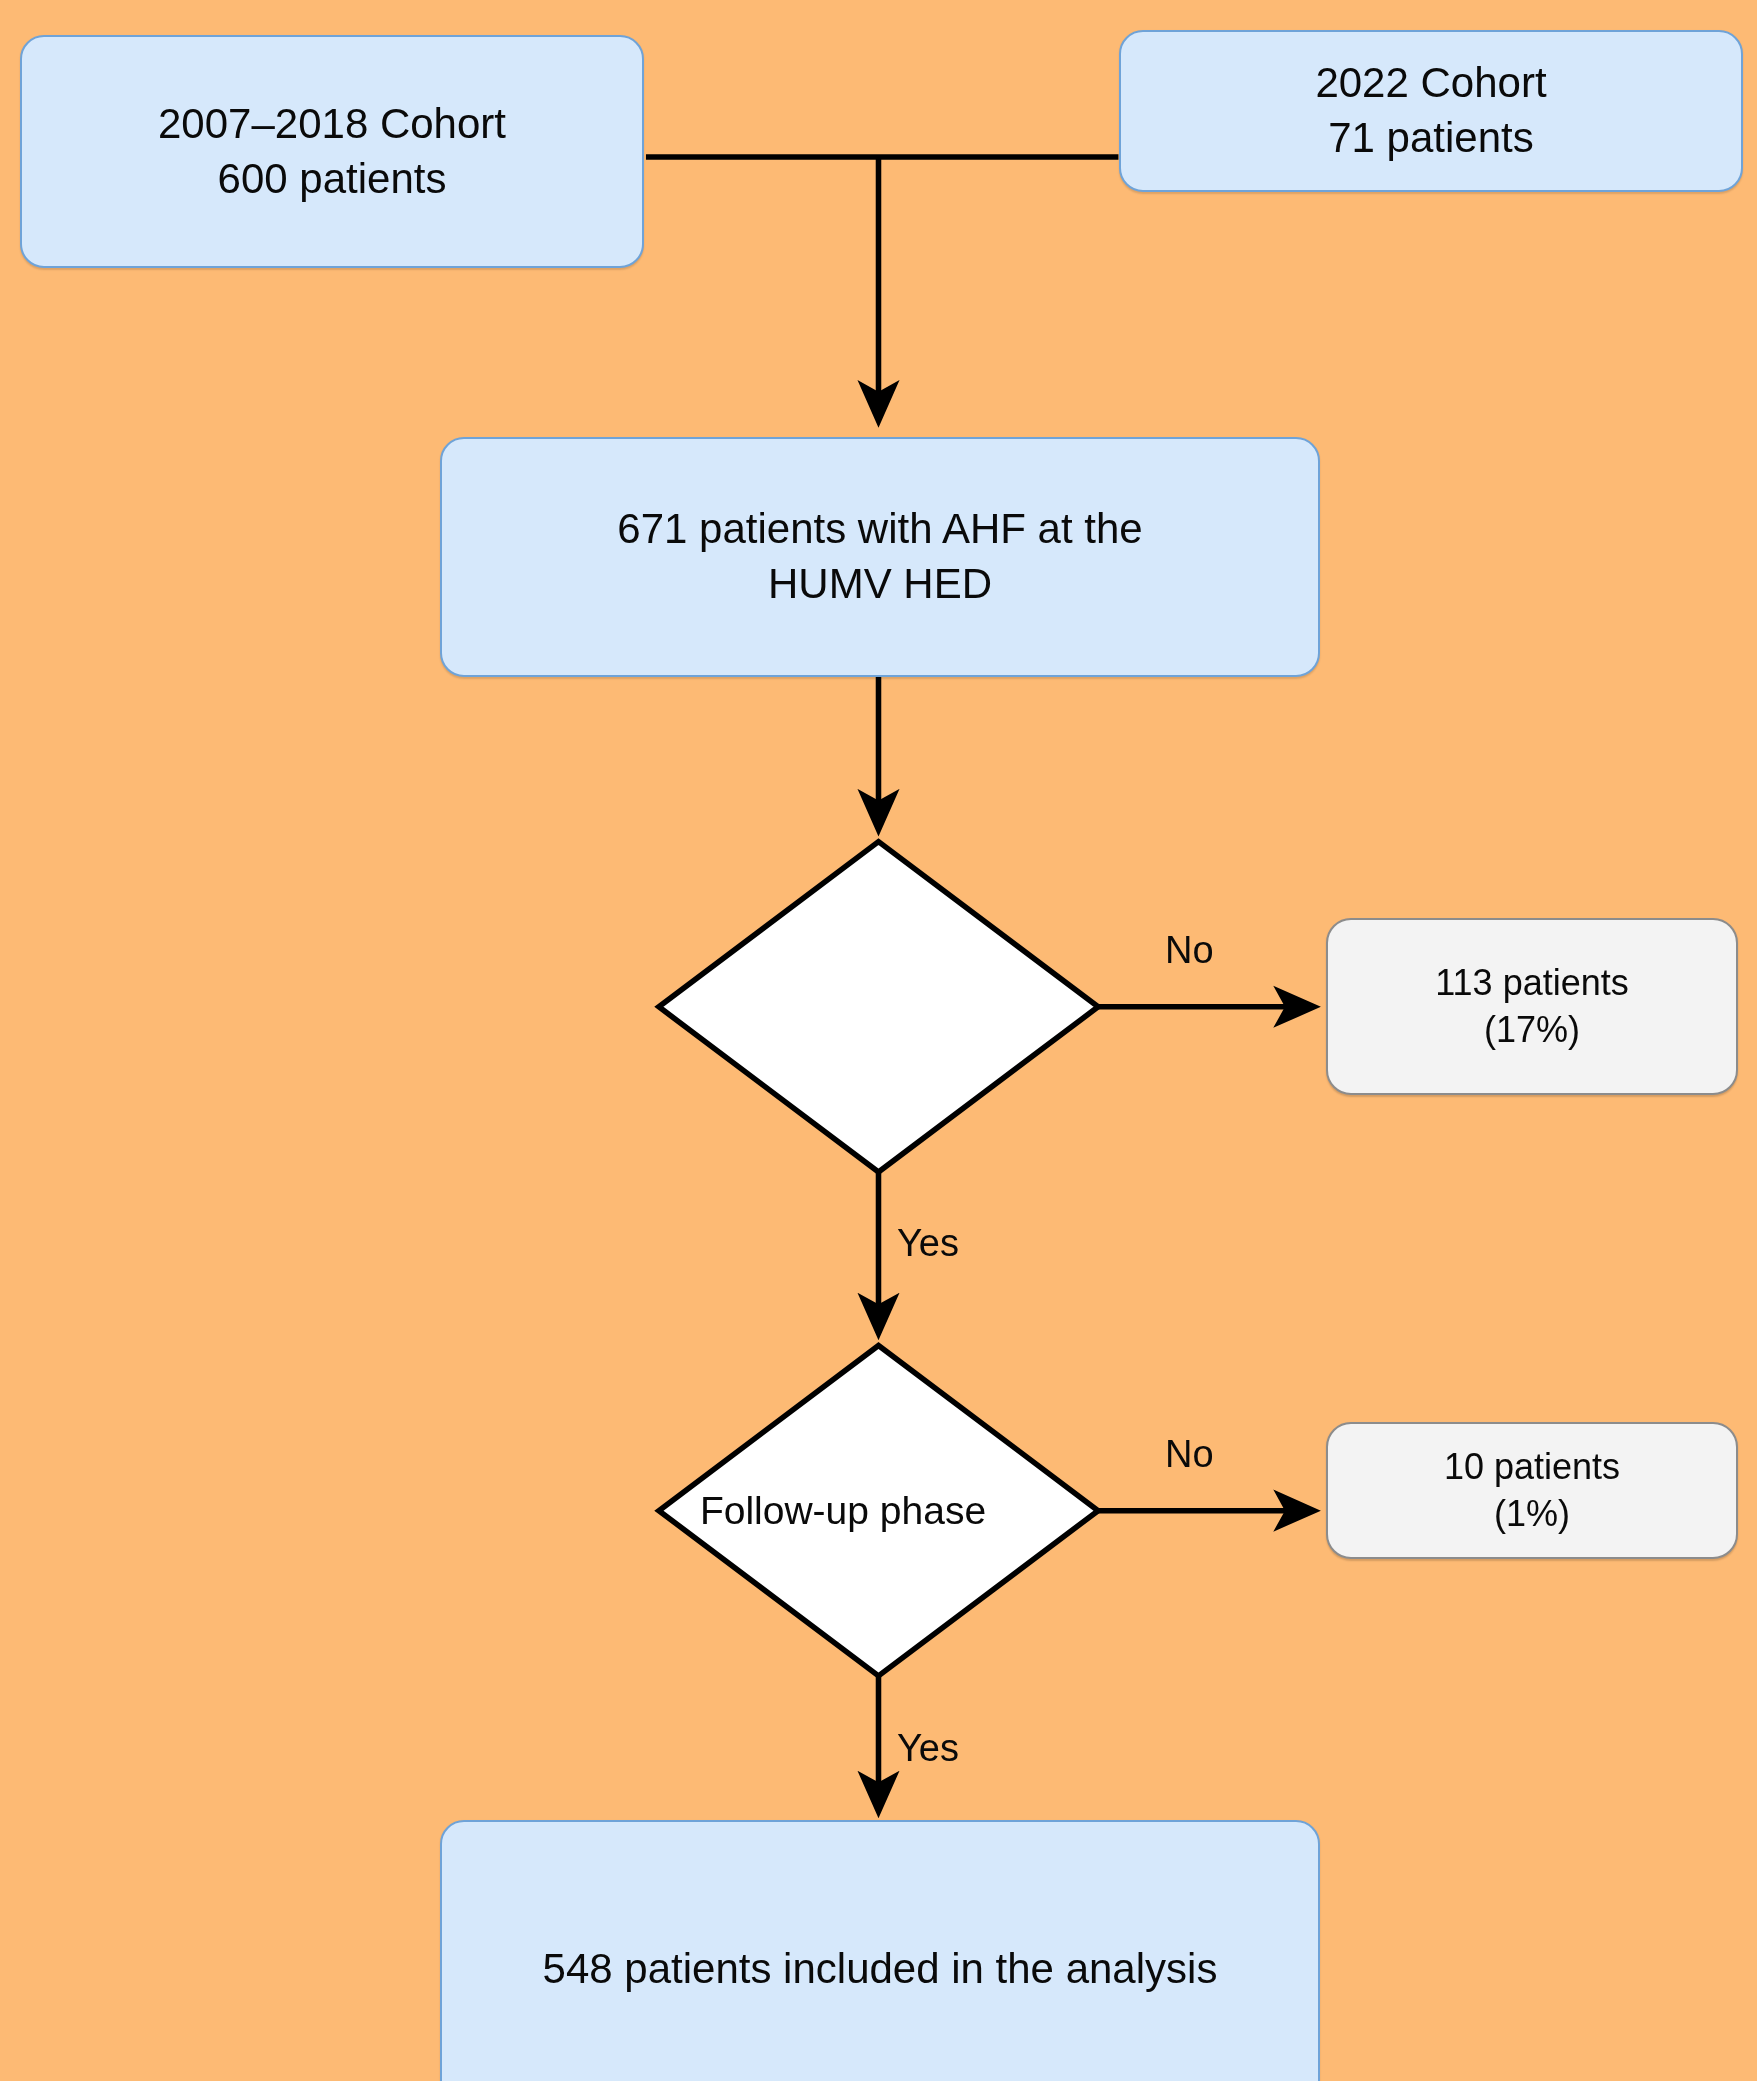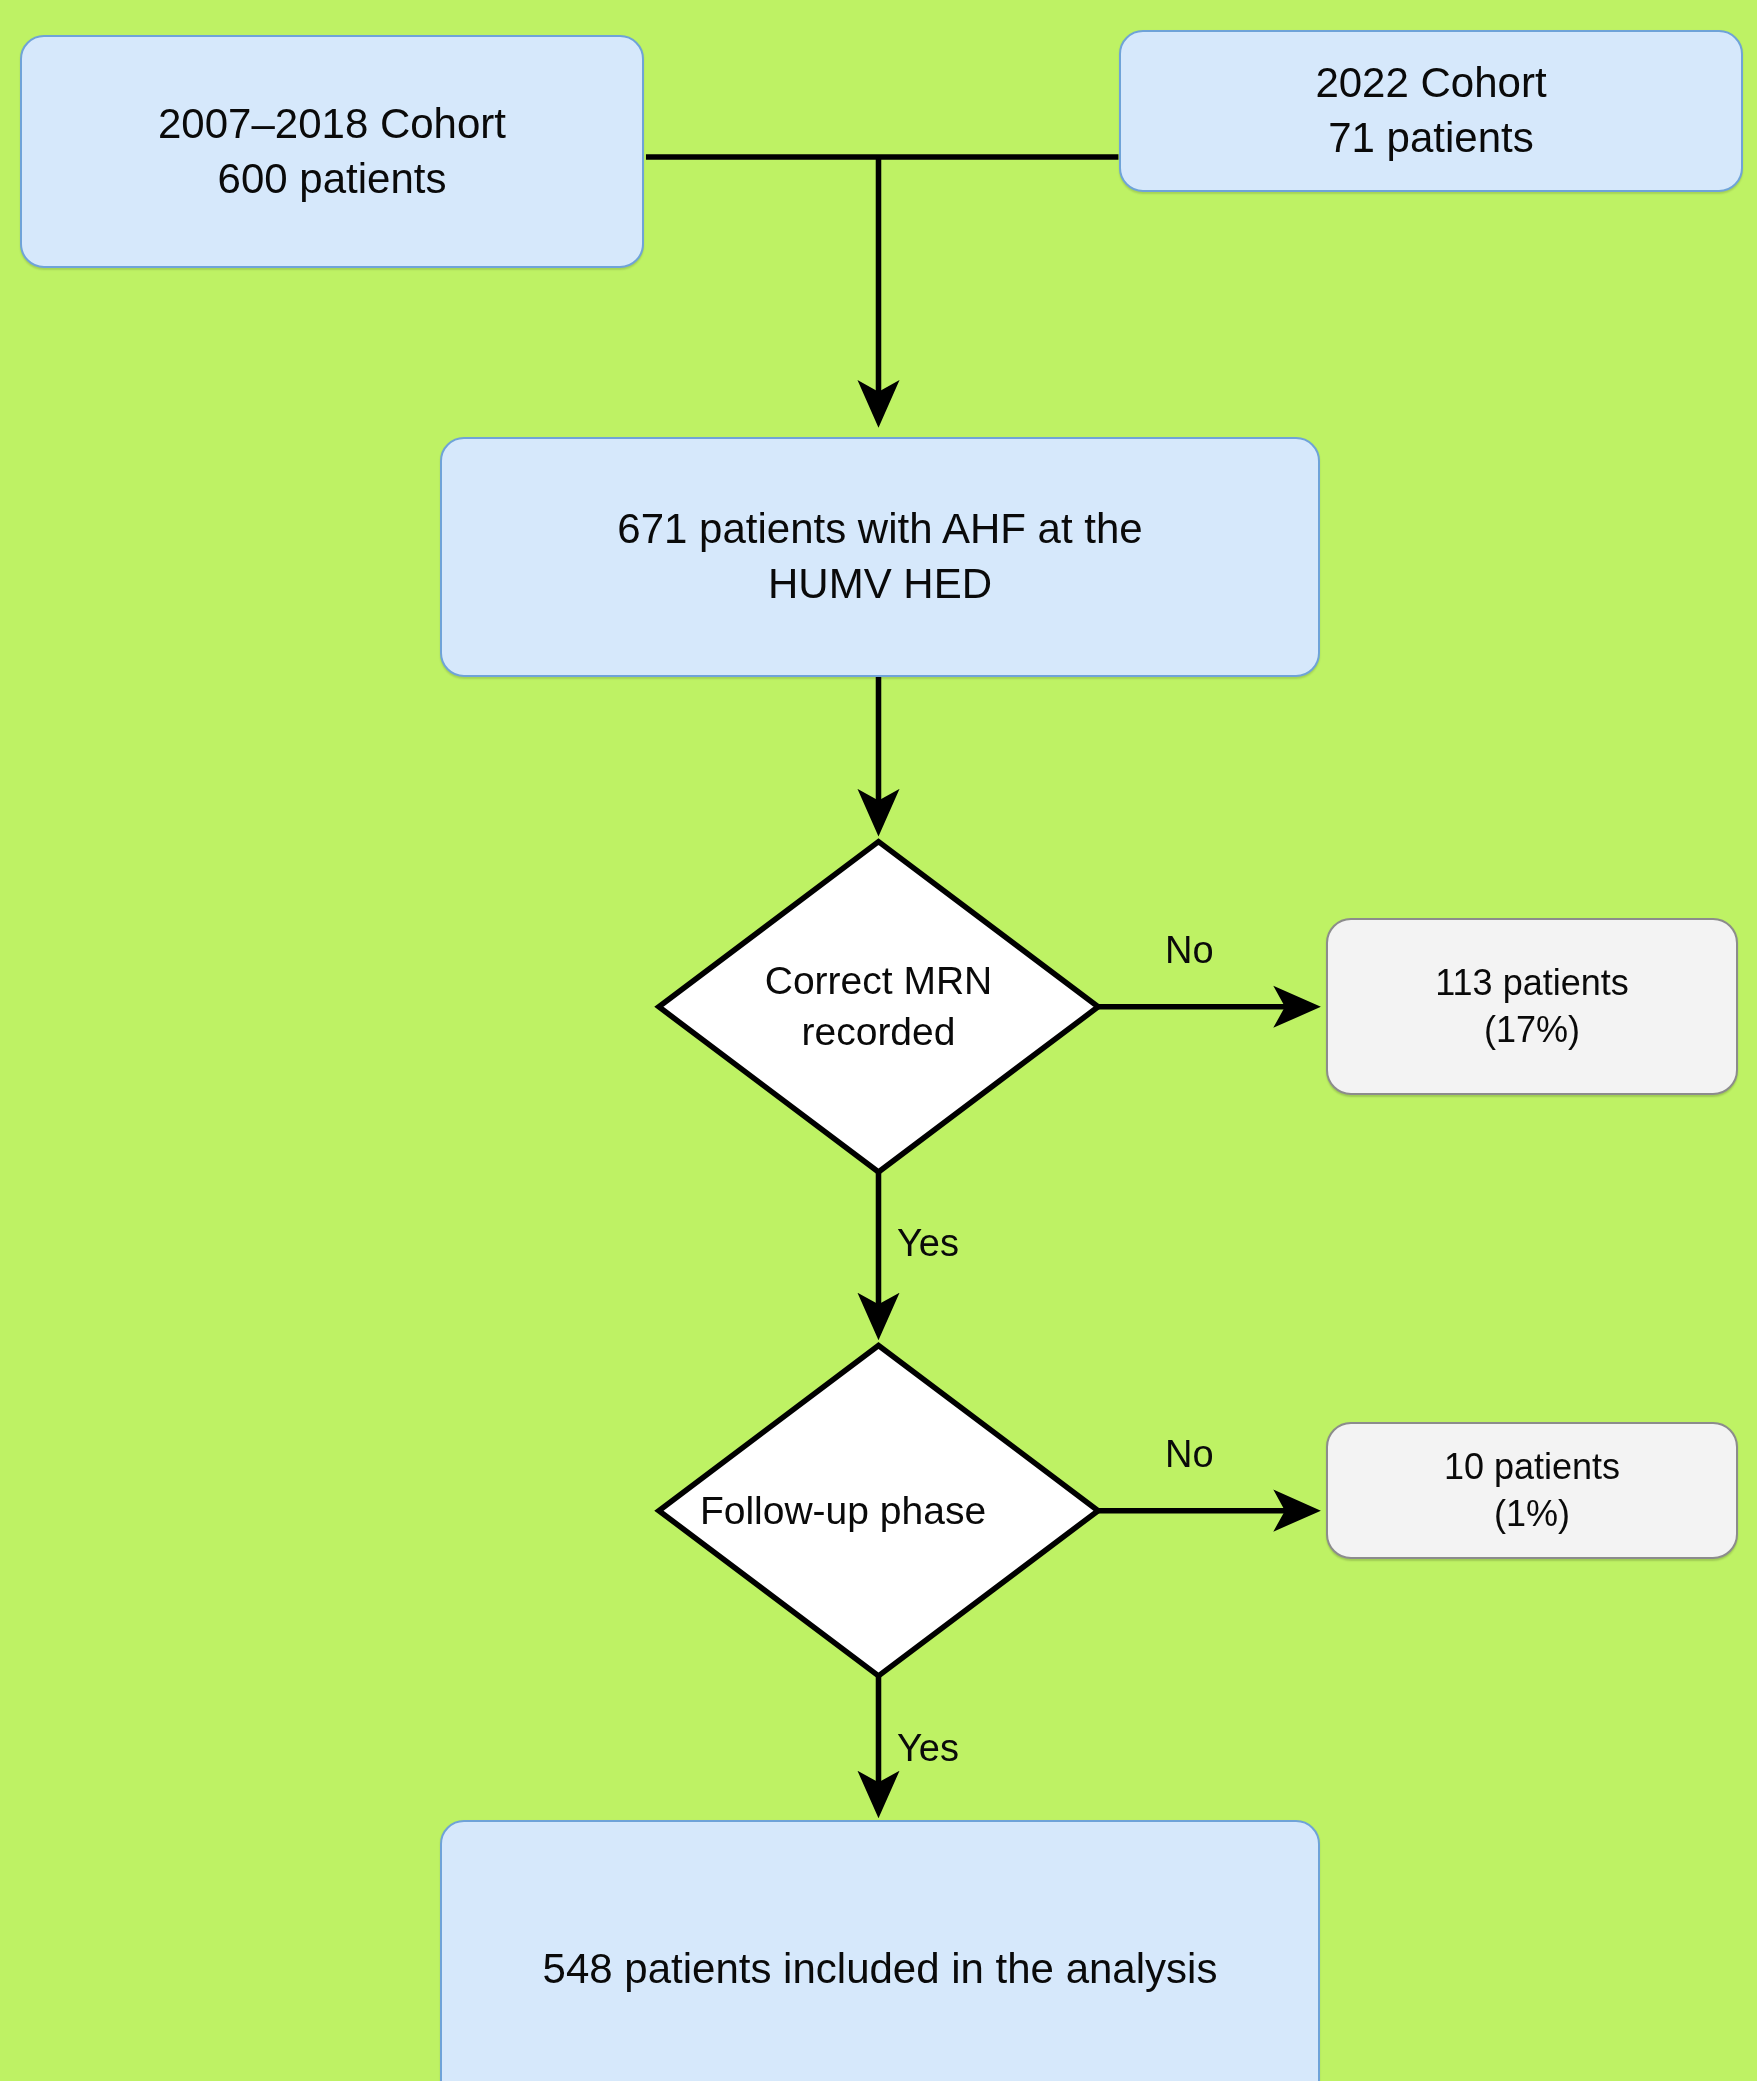--- a/index.html
+++ b/index.html
@@ -8,21 +8,21 @@
     padding: 0;
     background: #ffffff;
   }
   body {
     font-family: "Liberation Sans", sans-serif;
   }
   #canvas {
     position: relative;
     width: 1757px;
     height: 2081px;
-    background: #bef264;
+    background: #fdba74;
     overflow: hidden;
   }
   #edges {
     position: absolute;
     left: 0;
     top: 0;
     width: 1757px;
     height: 2081px;
     pointer-events: none;
   }
@@ -136,24 +136,20 @@
   <div class="node box-blue" style="left:1119px; top:29.5px; width:624px; height:162px;">
     <div class="node-text fs-big">2022 Cohort
 71 patients</div>
   </div>
 
   <div class="node box-blue" style="left:440px; top:437px; width:880px; height:240px;">
     <div class="node-text fs-big">671 patients with AHF at the
 HUMV HED</div>
   </div>
 
-  <div class="diamond-label fs-mid" style="left:703px; top:938px; width:351px; height:138px;">
-    <span>Correct MRN
-recorded</span>
-  </div>
 
   <div class="node box-gray" style="left:1326px; top:918px; width:412px; height:177px;">
     <div class="node-text fs-small">113 patients
 (17%)</div>
   </div>
 
   <div class="diamond-label fs-mid" style="left:640px; top:1477px; width:406px; height:68px;">
     <span>Follow-up phase</span>
   </div>
 

